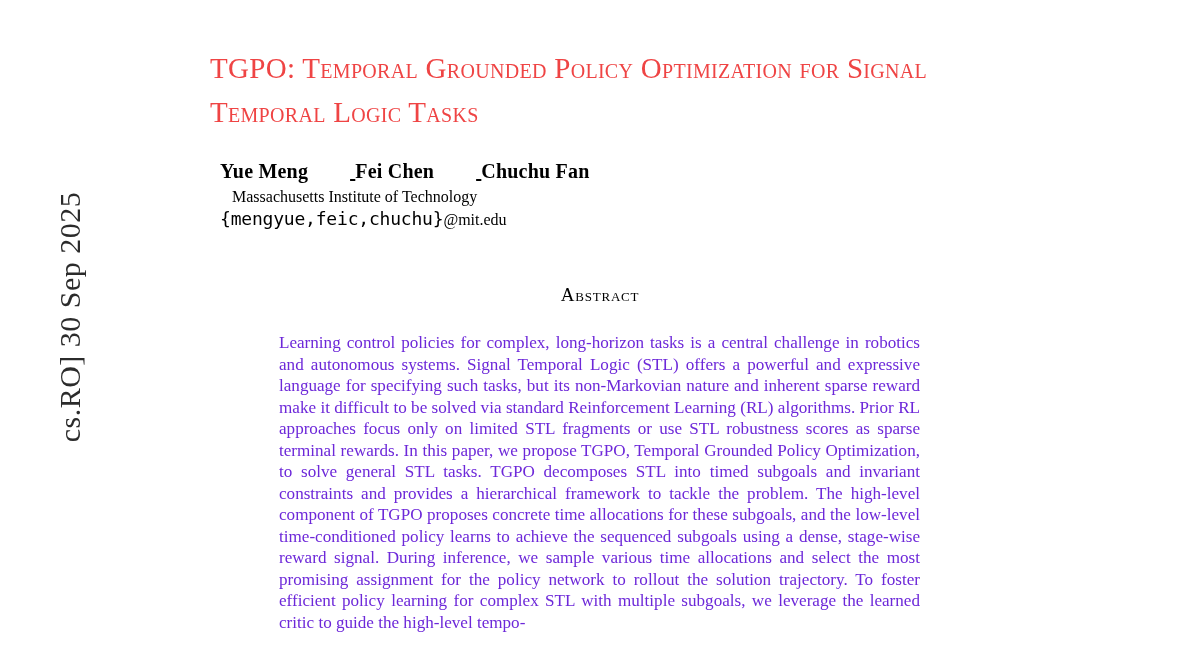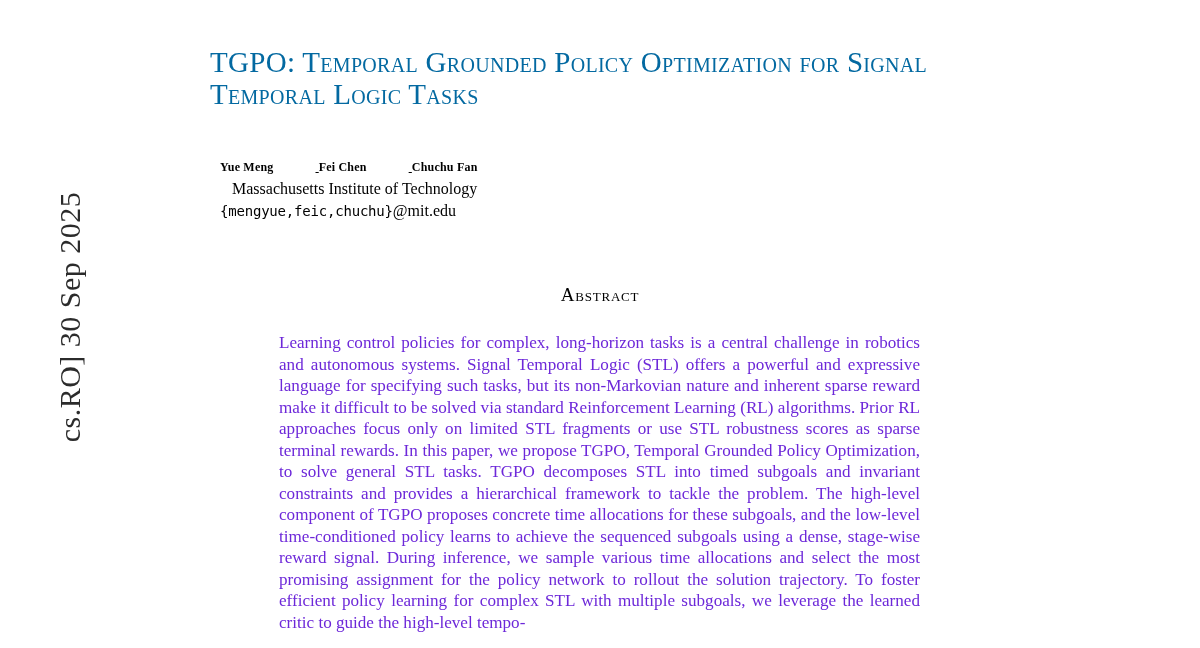--- a/index.html
+++ b/index.html
@@ -48,35 +48,35 @@
     height: 648px;
   }
 
   .title {
     position: absolute;
     left: 210px;
     top: 46px;
     width: 800px;
     font-family: "Liberation Serif", serif;
     font-size: 29px;
-    line-height: 32px;
+    line-height: 44px;
     font-variant: small-caps;
     letter-spacing: 0.3px;
-    color: #0369a1;
+    color: #ef4444;
   }
 
   .authors {
     position: absolute;
     left: 220px;
     top: 160px;
     width: 760px;
   }
   .author-row {
     font-family: "Liberation Serif", serif;
-    font-size: 12px;
+    font-size: 20px;
     font-weight: bold;
     letter-spacing: 0.2px;
     margin-bottom: 3px;
     text-decoration: underline;
   }
   .author-name {
     display: inline-block;
     margin-right: 42px;
   }
   .affiliation {
@@ -86,21 +86,21 @@
     margin-bottom: 1px;
     margin-left: 12px;
   }
   .emails {
     font-family: "Liberation Serif", serif;
     font-size: 16px;
     line-height: 22px;
   }
   .emails .mono {
     font-family: "DejaVu Sans Mono", monospace;
-    font-size: 14px;
+    font-size: 18px;
     letter-spacing: -0.2px;
   }
 
   .abstract-heading {
     position: absolute;
     left: 0;
     top: 284px;
     width: 1200px;
     text-align: center;
     font-family: "Liberation Serif", serif;

